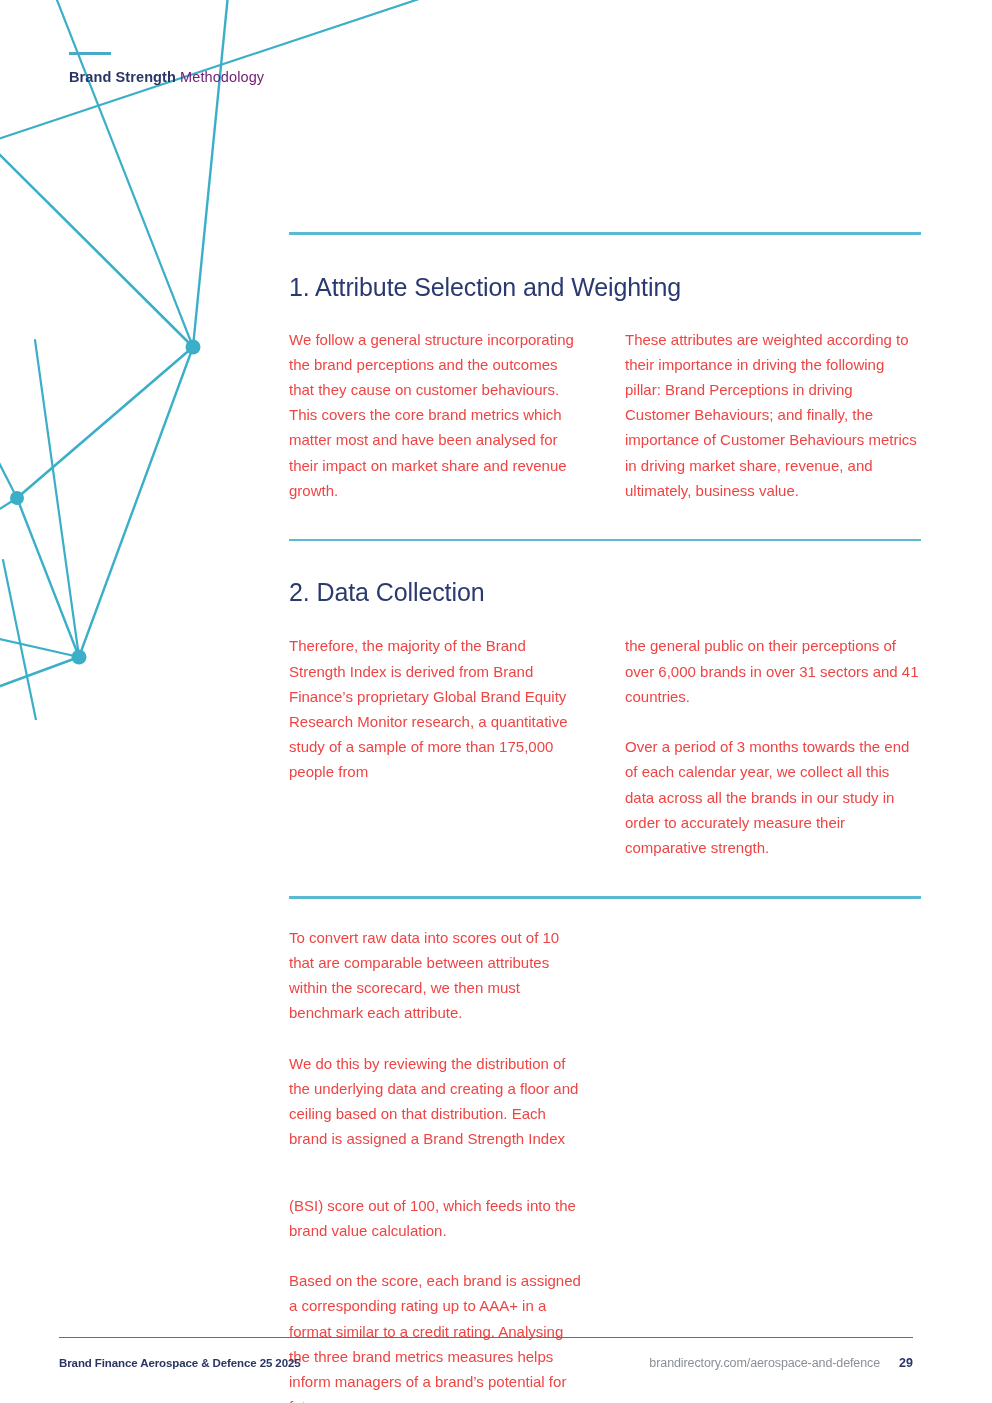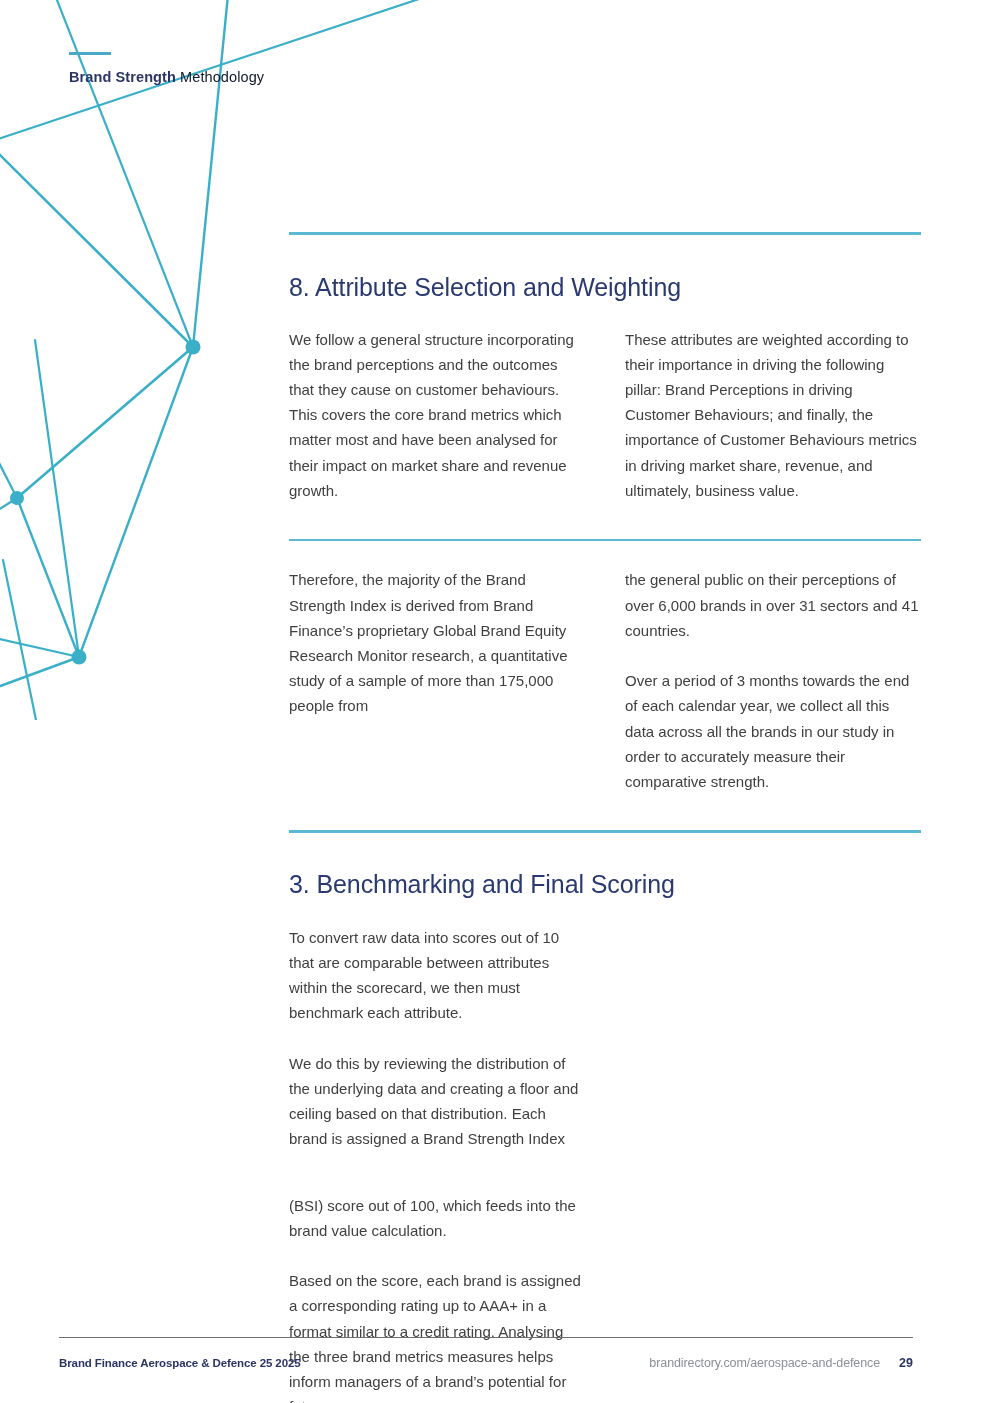--- a/index.html
+++ b/index.html
@@ -43,21 +43,21 @@
     font-size: 14.5px;
     letter-spacing: 0.1px;
     white-space: nowrap;
   }
   #header-title .strong {
     font-weight: bold;
     color: #2a3566;
   }
   #header-title .light {
     font-weight: normal;
-    color: #0f172a;
+    color: #701a75;
   }
 
   
   #content {
     position: absolute;
     left: 289px;
     top: 232px;
     width: 632px;
   }
 
@@ -80,21 +80,21 @@
   .columns {
     display: flex;
     gap: 41px;
   }
   .col {
     width: 295px;
   }
   .col p {
     font-size: 15px;
     line-height: 25.2px;
-    color: #404040;
+    color: #ef4444;
     margin: 0;
     font-weight: normal;
   }
   .col p + p {
     margin-top: 25.2px;
   }
 
   
   #section-1 .section-heading { padding-top: 38px; }
   #section-1 .columns { padding-top: 25px; padding-bottom: 36px; }
@@ -184,47 +184,47 @@
 
 <div id="page-header">
   <div id="header-rule"></div>
   <div id="header-title"><span class="strong">Brand Strength</span><span class="light"> Methodology</span></div>
 </div>
 
 <div id="content">
 
   <div class="section" id="section-1">
     <div class="section-rule"></div>
-    <h2 class="section-heading">8. Attribute Selection and Weighting</h2>
+    <h2 class="section-heading">1. Attribute Selection and Weighting</h2>
     <div class="columns">
       <div class="col">
         <p>We follow a general structure incorporating the brand perceptions and the outcomes that they cause on customer behaviours. This covers the core brand metrics which matter most and have been analysed for their impact on market share and revenue growth.</p>
       </div>
       <div class="col">
         <p>These attributes are weighted according to their importance in driving the following pillar: Brand Perceptions in driving Customer Behaviours; and finally, the importance of Customer Behaviours metrics in driving market share, revenue, and ultimately, business value.</p>
       </div>
     </div>
   </div>
 
   <div class="section" id="section-2">
     <div class="section-rule"></div>
+    <h2 class="section-heading">2. Data Collection</h2>
     <div class="columns">
       <div class="col">
         <p>Therefore, the majority of the Brand Strength Index is derived from Brand Finance’s proprietary Global Brand Equity Research Monitor research, a quantitative study of a sample of more than 175,000 people from</p>
       </div>
       <div class="col">
         <p>the general public on their perceptions of over 6,000 brands in over 31 sectors and 41 countries.</p>
         <p>Over a period of 3 months towards the end of each calendar year, we collect all this data across all the brands in our study in order to accurately measure their comparative strength.</p>
       </div>
     </div>
   </div>
 
   <div class="section" id="section-3">
     <div class="section-rule"></div>
-    <h2 class="section-heading">3. Benchmarking and Final Scoring</h2>
     <div class="columns">
       <div class="col">
         <p>To convert raw data into scores out of 10 that are comparable between attributes within the scorecard, we then must benchmark each attribute.</p>
         <p>We do this by reviewing the distribution of the underlying data and creating a floor and ceiling based on that distribution. Each brand is assigned a Brand Strength Index</p>
       </div>
       <div class="col">
         <p>(BSI) score out of 100, which feeds into the brand value calculation.</p>
         <p>Based on the score, each brand is assigned a corresponding rating up to AAA+ in a format similar to a credit rating. Analysing the three brand metrics measures helps inform managers of a brand’s potential for future success.</p>
       </div>
     </div>

